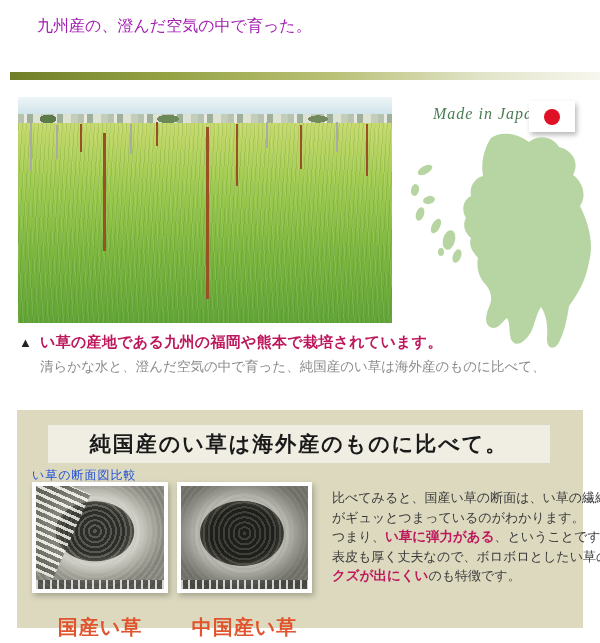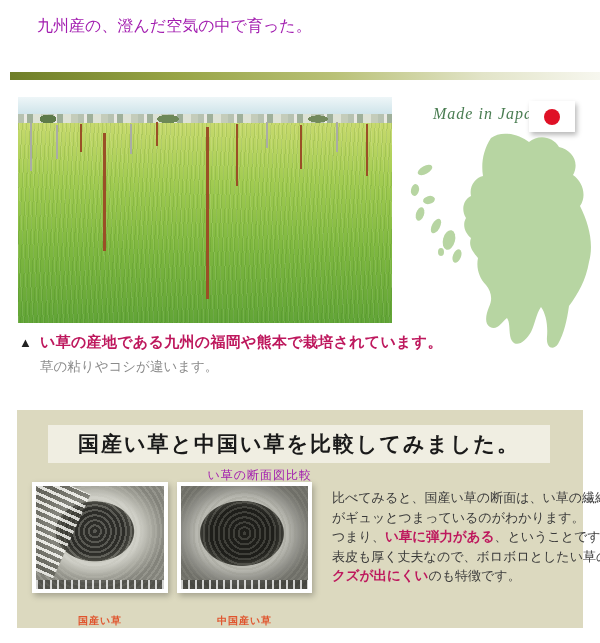--- a/index.html
+++ b/index.html
@@ -74,22 +74,22 @@
   .compare-panel{
     position:absolute;left:17px;top:410px;width:566px;height:218px;background:#dcd9bf;
   }
   .compare-banner{
     position:absolute;left:31px;top:15px;width:502px;height:38px;background:#f0eee2;
     display:flex;align-items:center;justify-content:center;
     font-family:"Liberation Serif","DejaVu Serif",serif;
     font-size:21px;font-weight:600;color:#1a1a1a;letter-spacing:2px;white-space:nowrap;
   }
   .compare-caption{
-    position:absolute;left:15px;top:57px;width:280px;text-align:right;
-    font-size:12px;color:#a21caf;letter-spacing:1px;
+    position:absolute;left:15px;top:57px;width:280px;text-align:left;
+    font-size:12px;color:#1d4ed8;letter-spacing:1px;
   }
   .micro{
     position:absolute;top:72px;background:#ffffff;padding:4px;
     box-shadow:2px 3px 6px rgba(0,0,0,0.25);
   }
   .micro.left{left:15px;width:128px;height:103px;}
   .micro.right{left:160px;width:127px;height:103px;}
   .micro-img{position:relative;width:100%;height:100%;overflow:hidden;background:#8e8e86;}
   .micro-img .section{position:absolute;inset:0;}
   .micro.left .section{
@@ -116,21 +116,21 @@
       linear-gradient(#6d6d66,#82827b);
   }
   .micro .meta-strip{
     position:absolute;left:0;bottom:0;width:100%;height:9px;
     background:
       repeating-linear-gradient(90deg,rgba(255,255,255,0.75) 0 2px,transparent 2px 7px),
       rgba(20,20,18,0.45);
   }
   .micro-label{
     position:absolute;top:204px;text-align:center;
-    font-size:10px;font-weight:bold;color:#e0552e;letter-spacing:1px;
+    font-size:20px;font-weight:bold;color:#e0552e;letter-spacing:1px;
   }
   .micro-label.left{left:15px;width:136px;}
   .micro-label.right{left:160px;width:135px;font-family:Liberation Mono, monospace;}
   .compare-text{
     position:absolute;left:315px;top:78px;width:245px;
     font-size:13px;color:#3a3a3a;line-height:19.5px;white-space:nowrap;
   }
   .compare-text b{color:#be185d;font-size:13.5px;}
 </style>
 </head>
@@ -172,25 +172,25 @@
   <ellipse fill="#b7d5a2" cx="25" cy="86" rx="4" ry="7" transform="rotate(18 25 86)"></ellipse>
   <ellipse fill="#b7d5a2" cx="41" cy="98" rx="4" ry="8" transform="rotate(28 41 98)"></ellipse>
   <ellipse fill="#b7d5a2" cx="54" cy="112" rx="6" ry="10" transform="rotate(15 54 112)"></ellipse>
   <ellipse fill="#b7d5a2" cx="62" cy="128" rx="4" ry="7" transform="rotate(22 62 128)"></ellipse>
   <ellipse fill="#b7d5a2" cx="46" cy="124" rx="3" ry="4"></ellipse>
 </svg>
 
 <div class="note-bullet">▲</div>
 <div class="note-headline">い草の産地である九州の福岡や熊本で栽培されています。</div>
 <div class="note-body">
-  <div>草の粘りやコシが違います。</div>
+  <div>清らかな水と、澄んだ空気の中で育った、純国産のい草は海外産のものに比べて、</div>
 </div>
 
 <div class="compare-panel">
-  <div class="compare-banner">国産い草と中国い草を比較してみました。</div>
+  <div class="compare-banner">純国産のい草は海外産のものに比べて。</div>
   <div class="compare-caption">い草の断面図比較</div>
 
   <div class="micro left">
     <div class="micro-img">
       <div class="section"></div>
       <div class="ribs"></div>
       <div class="meta-strip"></div>
     </div>
   </div>
   <div class="micro right">

